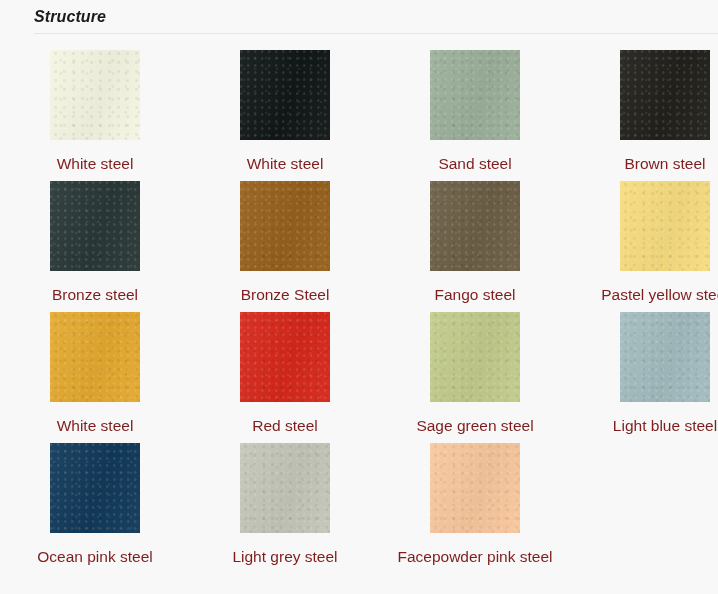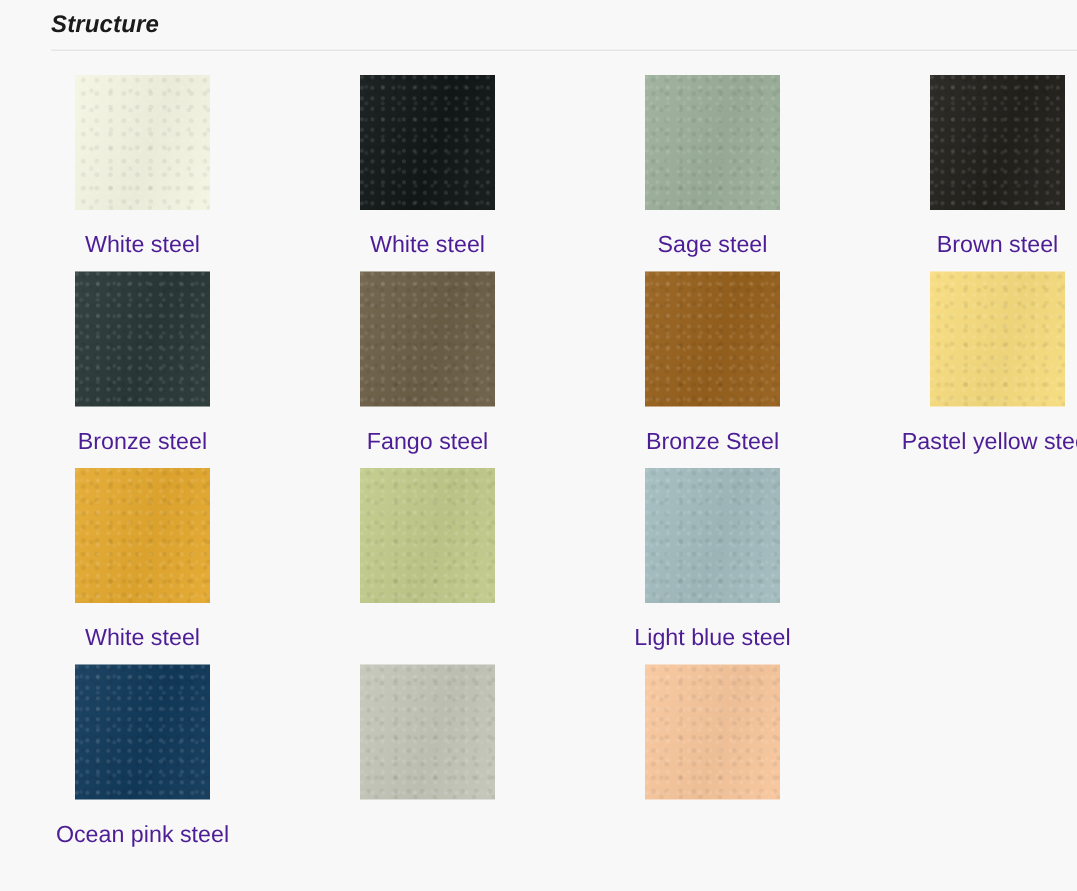--- a/index.html
+++ b/index.html
@@ -88,21 +88,21 @@
       radial-gradient(circle at 84% 80%, rgba(0,0,0,0.05) 0 1.2px, rgba(0,0,0,0) 1.8px),
       linear-gradient(108deg, rgba(255,255,255,0.055) 0%, rgba(0,0,0,0.045) 55%, rgba(255,255,255,0.035) 100%);
     background-size: 7px 7px, 9px 9px, 11px 11px, 13px 13px, 100% 100%;
     pointer-events: none;
   }
 
   .swatch-label {
     margin-top: 13px;
     font-size: 15.5px;
     line-height: 22px;
-    color: #4c1d95;
+    color: #7f1d1d;
     text-align: center;
     font-weight: 400;
     width: 170px;
     white-space: normal;
   }
   
   .cell.nowrap .swatch-label { white-space: nowrap; }
 </style>
 </head>
 <body>
@@ -119,71 +119,78 @@
       <div class="cell">
         <div class="swatch" style="background-color: rgb(245, 245, 227);"></div>
         <div class="swatch-label">White steel</div>
       </div>
       <div class="cell">
         <div class="swatch" style="background-color: rgb(17, 24, 23);"></div>
         <div class="swatch-label">White steel</div>
       </div>
       <div class="cell">
         <div class="swatch" style="background-color: rgb(156, 176, 154);"></div>
-        <div class="swatch-label">Sage steel</div>
+        <div class="swatch-label">Sand steel</div>
       </div>
       <div class="cell nowrap">
         <div class="swatch" style="background-color: rgb(35, 33, 28);"></div>
         <div class="swatch-label">Brown steel</div>
       </div>
     </div>
 
     <div class="grid-row">
       <div class="cell">
         <div class="swatch" style="background-color: rgb(41, 57, 55);"></div>
         <div class="swatch-label">Bronze steel</div>
       </div>
       <div class="cell">
+        <div class="swatch" style="background-color: rgb(151, 97, 29);"></div>
+        <div class="swatch-label">Bronze Steel</div>
+      </div>
+      <div class="cell">
         <div class="swatch" style="background-color: rgb(109, 95, 71);"></div>
         <div class="swatch-label">Fango steel</div>
-      </div>
-      <div class="cell">
-        <div class="swatch" style="background-color: rgb(151, 97, 29);"></div>
-        <div class="swatch-label">Bronze Steel</div>
       </div>
       <div class="cell nowrap">
         <div class="swatch" style="background-color: rgb(247, 220, 126);"></div>
         <div class="swatch-label">Pastel yellow steel</div>
       </div>
     </div>
 
     <div class="grid-row">
       <div class="cell">
         <div class="swatch" style="background-color: rgb(228, 169, 47);"></div>
         <div class="swatch-label">White steel</div>
       </div>
       <div class="cell">
+        <div class="swatch" style="background-color: rgb(215, 40, 27);"></div>
+        <div class="swatch-label">Red steel</div>
+      </div>
+      <div class="cell">
         <div class="swatch" style="background-color: rgb(194, 203, 139);"></div>
+        <div class="swatch-label">Sage green steel</div>
       </div>
       <div class="cell nowrap">
         <div class="swatch" style="background-color: rgb(163, 188, 191);"></div>
         <div class="swatch-label">Light blue steel</div>
       </div>
     </div>
 
     <div class="grid-row">
       <div class="cell">
         <div class="swatch" style="background-color: rgb(18, 58, 91);"></div>
         <div class="swatch-label">Ocean pink steel</div>
       </div>
       <div class="cell">
         <div class="swatch" style="background-color: rgb(196, 198, 185);"></div>
+        <div class="swatch-label">Light grey steel</div>
       </div>
       <div class="cell">
         <div class="swatch" style="background-color: rgb(248, 199, 157);"></div>
+        <div class="swatch-label">Facepowder pink steel</div>
       </div>
       <div class="cell empty">
         <div class="swatch"></div>
         <div class="swatch-label"></div>
       </div>
     </div>
 
   </div>
 </div>
 

